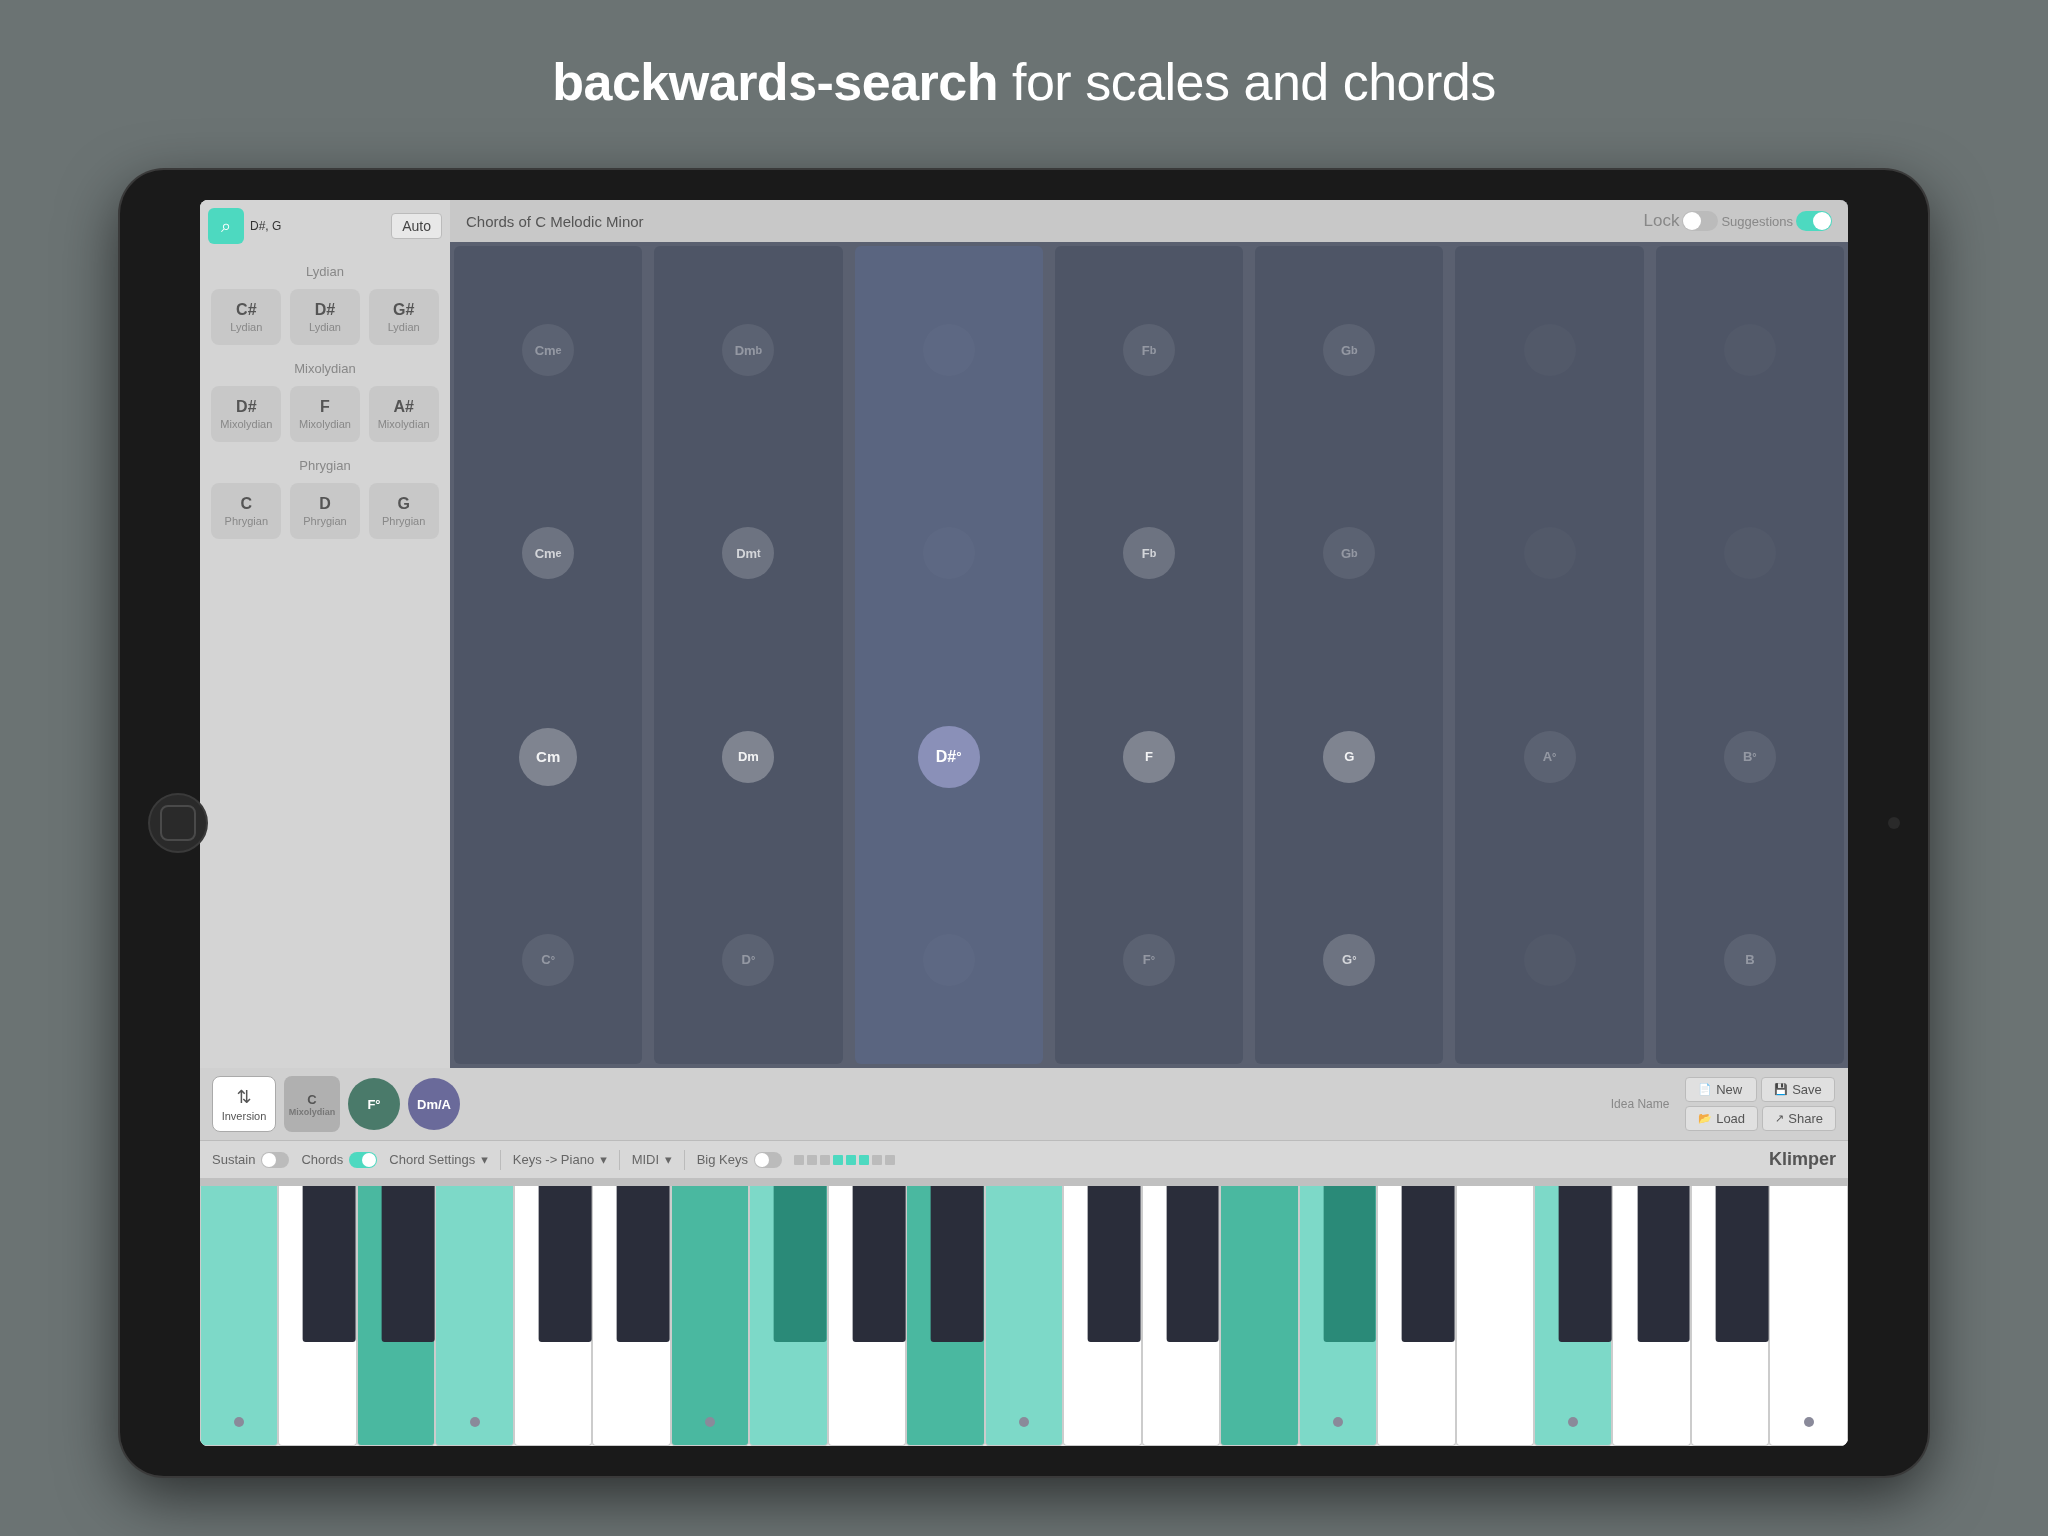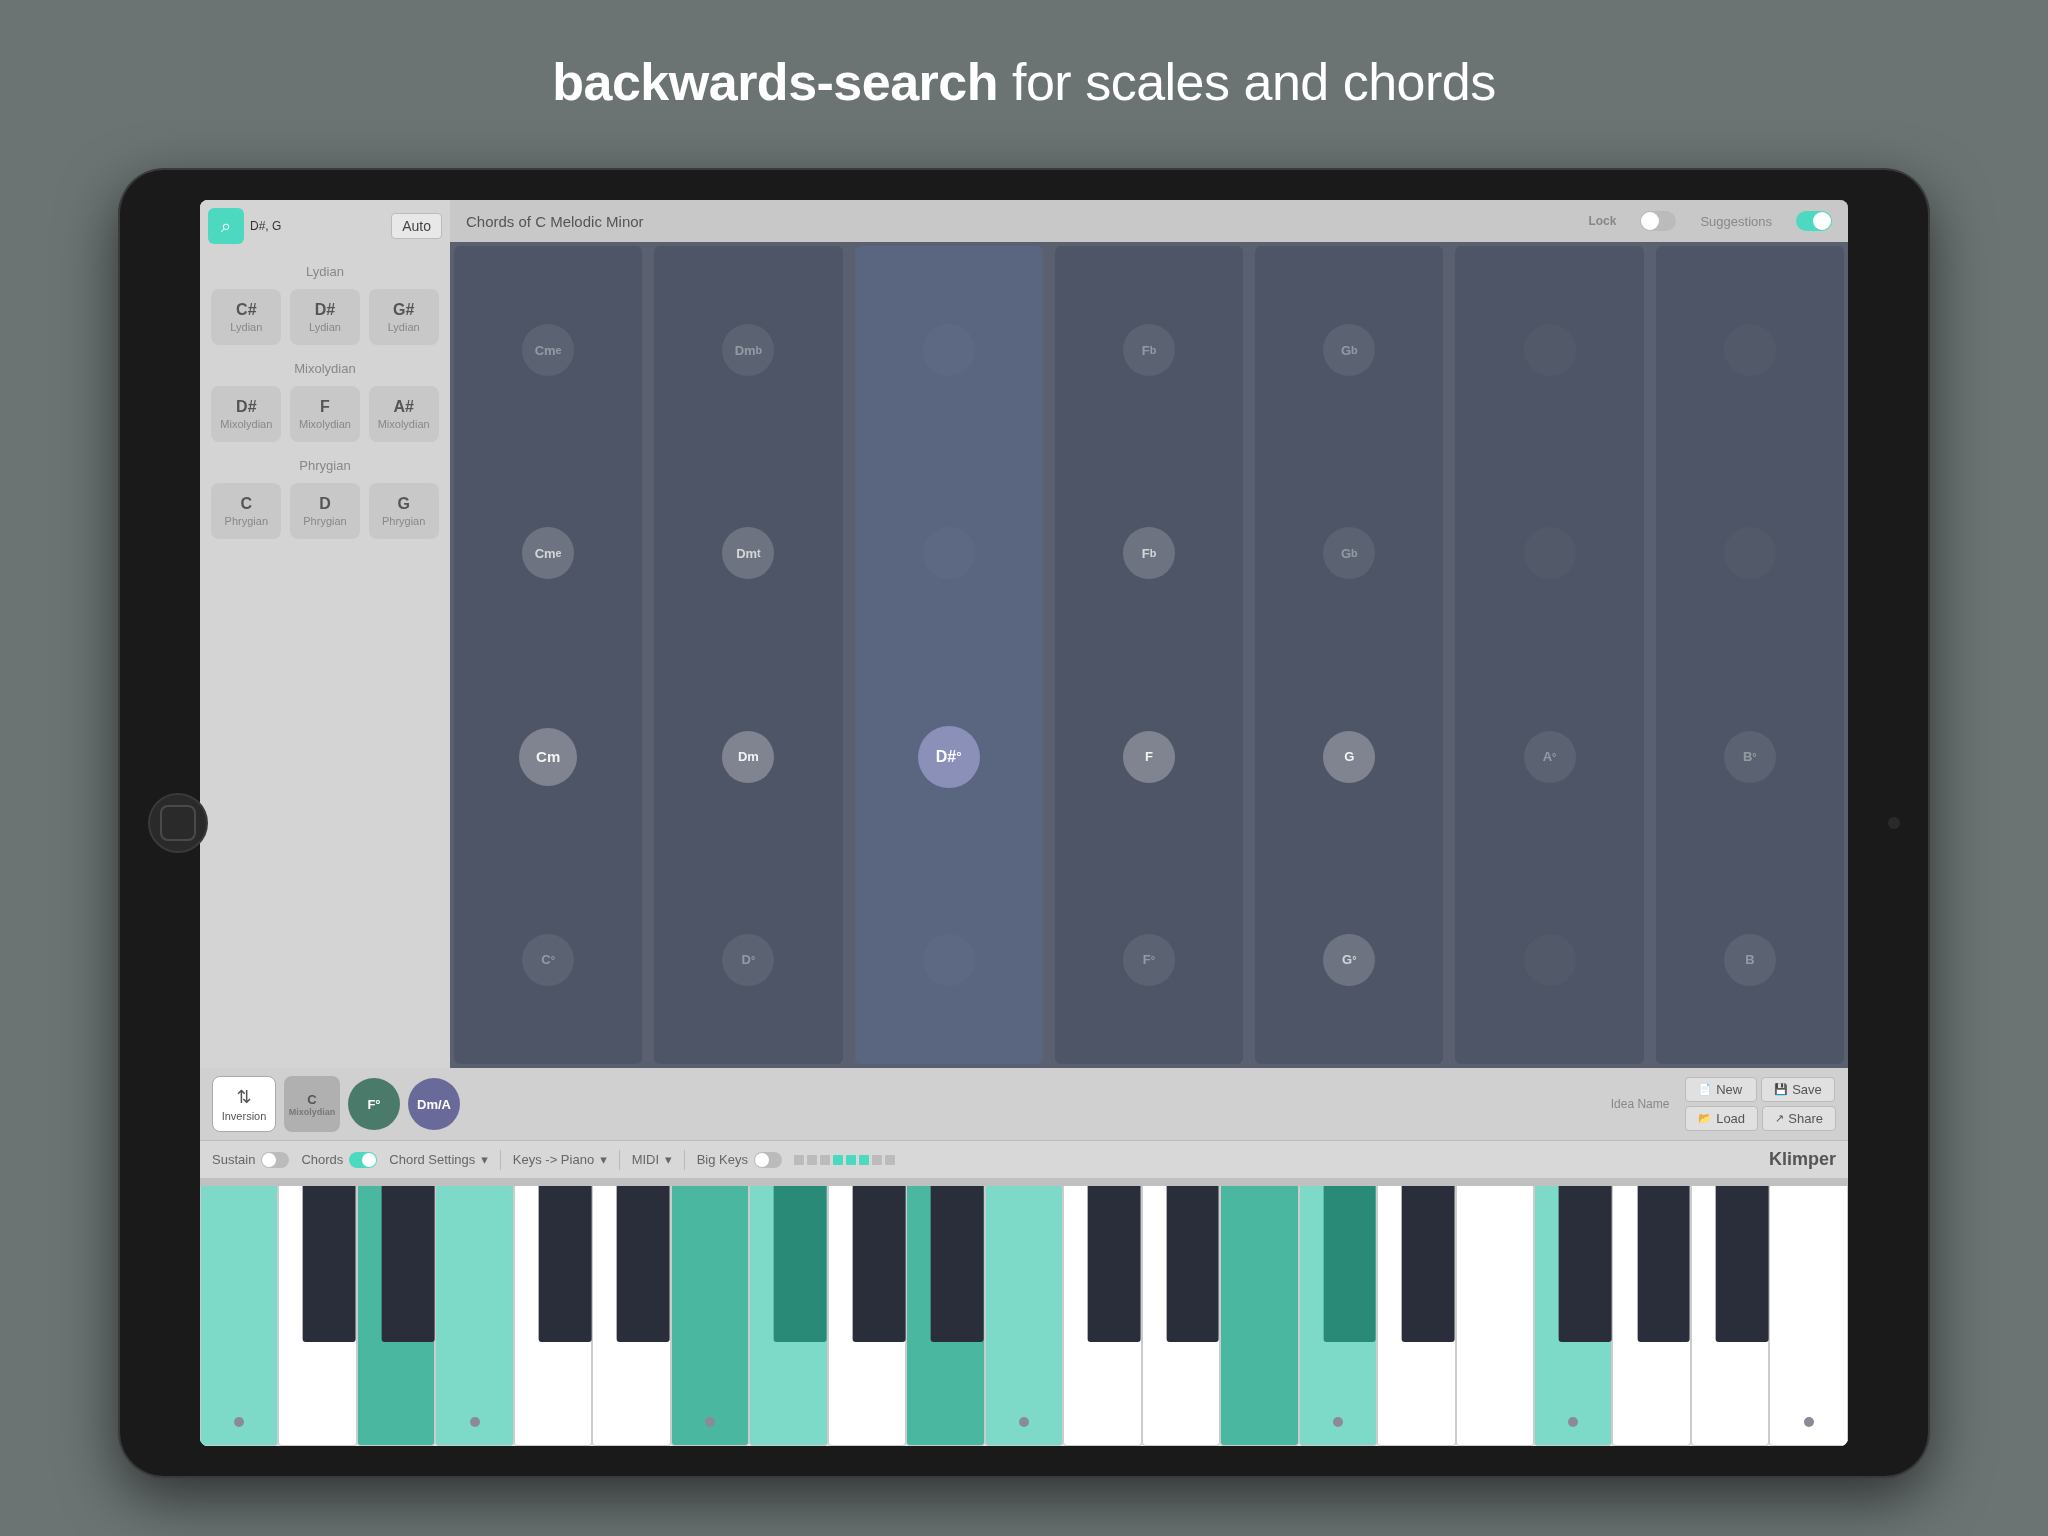--- a/index.html
+++ b/index.html
@@ -184,31 +184,30 @@
       background: #5a6070;
       display: flex;
       flex-direction: column;
     }
     .chord-grid-header {
       display: flex;
       align-items: center;
       padding: 8px 16px;
       background: #c8c8c8;
       height: 42px;
-      gap: 24px;
+      gap: 3px;
     }
     .chord-grid-title {
       font-size: 15px;
       color: #555;
       flex: 1;
     }
     .lock-label {
-      font-size: 12px;
+      font-size: 17px;
       color: #888;
-      font-weight: bold;
     }
     .toggle-switch {
       width: 36px;
       height: 20px;
       background: #bbb;
       border-radius: 10px;
       position: relative;
     }
     .toggle-switch.on {
       background: #4dd9c0;

